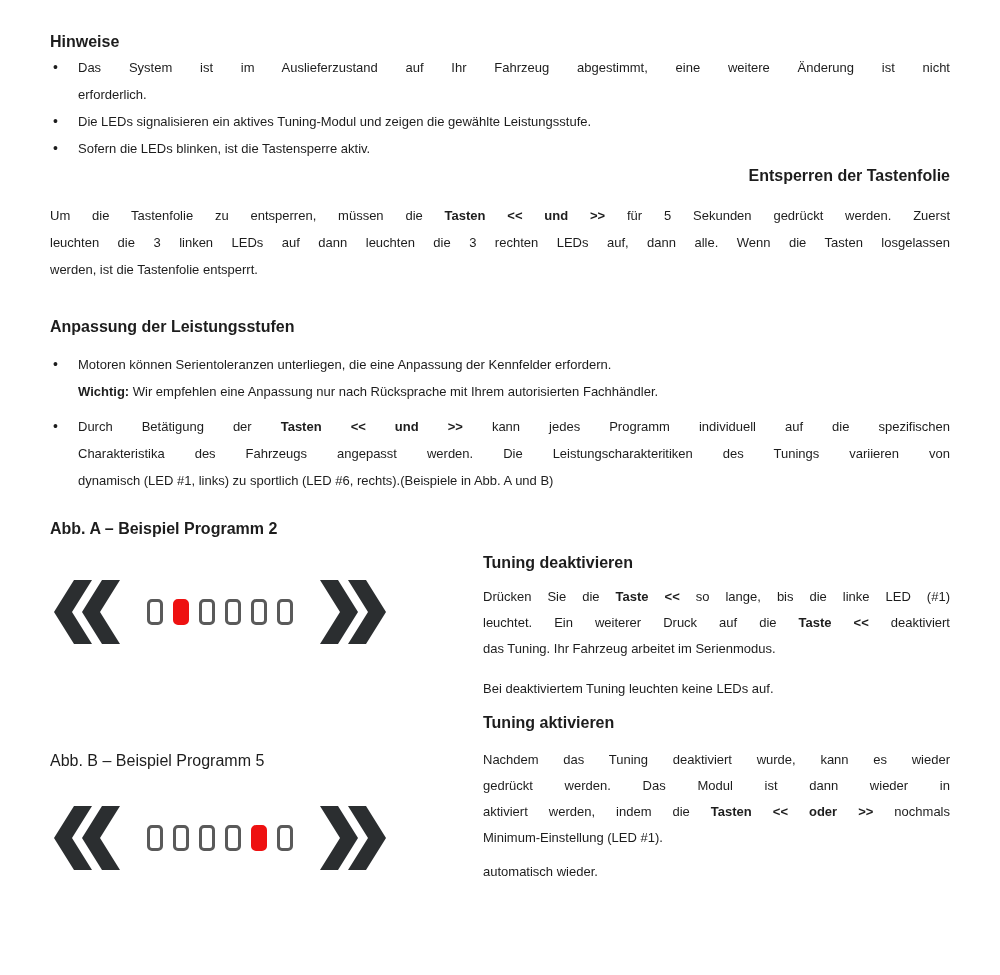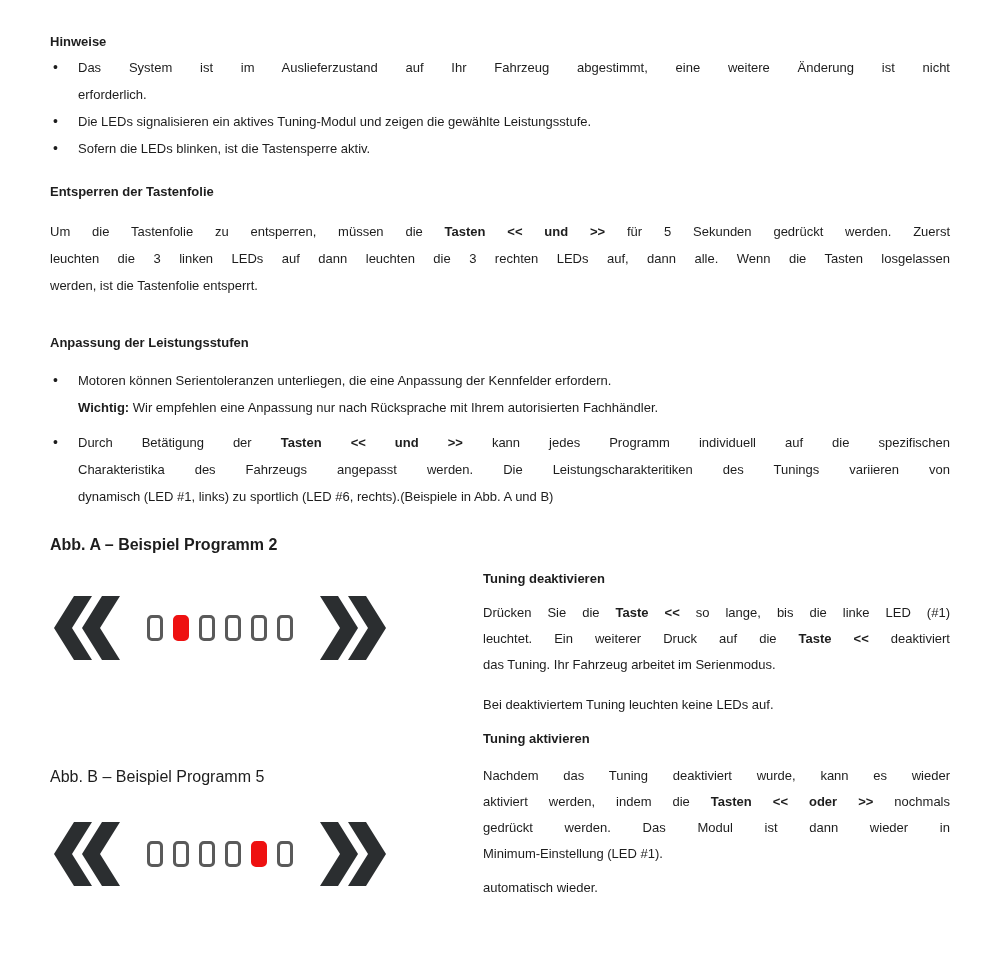--- a/index.html
+++ b/index.html
@@ -14,30 +14,30 @@
   body {
     width: 1000px; height: 975px;
     background: var(--page_bg);
     color: var(--text);
     font-family: "Liberation Sans", sans-serif;
     overflow: hidden;
   }
   .page { padding: 30px 50px 0 50px; }
 
   .sec-title {
-    font-weight: 700; font-size: 13px; line-height: 24px;
+    font-weight: 700; font-size: 16px; line-height: 24px;
   }
   .tline { font-size: 13px; line-height: 27px; }
   .just { text-align: justify; text-align-last: justify; }
 
   .bullet-row { display: flex; }
   .bullet-marker { flex: none; width: 28px; padding-left: 3px; font-size: 14px; line-height: 27px; }
   .bullet-body { flex: 1; min-width: 0; }
 
-  .mt-sec { margin-top: 18px; }
+  .mt-sec { margin-top: 2px; text-align: right; }
   .mt-para { margin-top: 14px; }
   .mt-anp { margin-top: 32px; }
   .mt-b1 { margin-top: 12px; }
   .mt-b2 { margin-top: 8px; }
   .fig-label { font-size: 16px; line-height: 26px; }
   .mt-figa-label { margin-top: 22px; font-weight: bold; }
 
   .columns { display: grid; grid-template-columns: 433px 467px; margin-top: 8px; }
   .left-col { position: relative; }
   .right-col .tline { line-height: 26px; }
@@ -169,22 +169,22 @@
           <div class="tline just"><span>Drücken Sie die </span><b>Taste &lt;&lt;</b><span> so lange, bis die linke LED (#1)</span></div>
           <div class="tline just"><span>leuchtet. Ein weiterer Druck auf die </span><b>Taste &lt;&lt;</b><span> deaktiviert</span></div>
           <div class="tline"><span>das Tuning. Ihr Fahrzeug arbeitet im Serienmodus.</span></div>
         </div>
       <div class="rc-p2">
           <div class="tline"><span>Bei deaktiviertem Tuning leuchten keine LEDs auf.</span></div>
         </div>
       <div class="sec-title rc-h2">Tuning aktivieren</div>
       <div class="rc-p3">
           <div class="tline just"><span>Nachdem das Tuning deaktiviert wurde, kann es wieder</span></div>
+          <div class="tline just"><span>gedrückt werden. Das Modul ist dann wieder in</span></div>
           <div class="tline just"><span>aktiviert werden, indem die </span><b>Tasten &lt;&lt; oder &gt;&gt;</b><span> nochmals</span></div>
-          <div class="tline just"><span>gedrückt werden. Das Modul ist dann wieder in</span></div>
           <div class="tline"><span>Minimum-Einstellung (LED #1).</span></div>
         </div>
       <div class="rc-p4">
           <div class="tline"><span>automatisch wieder.</span></div>
         </div>
     </div>
 
   </div>
 
 </div>

